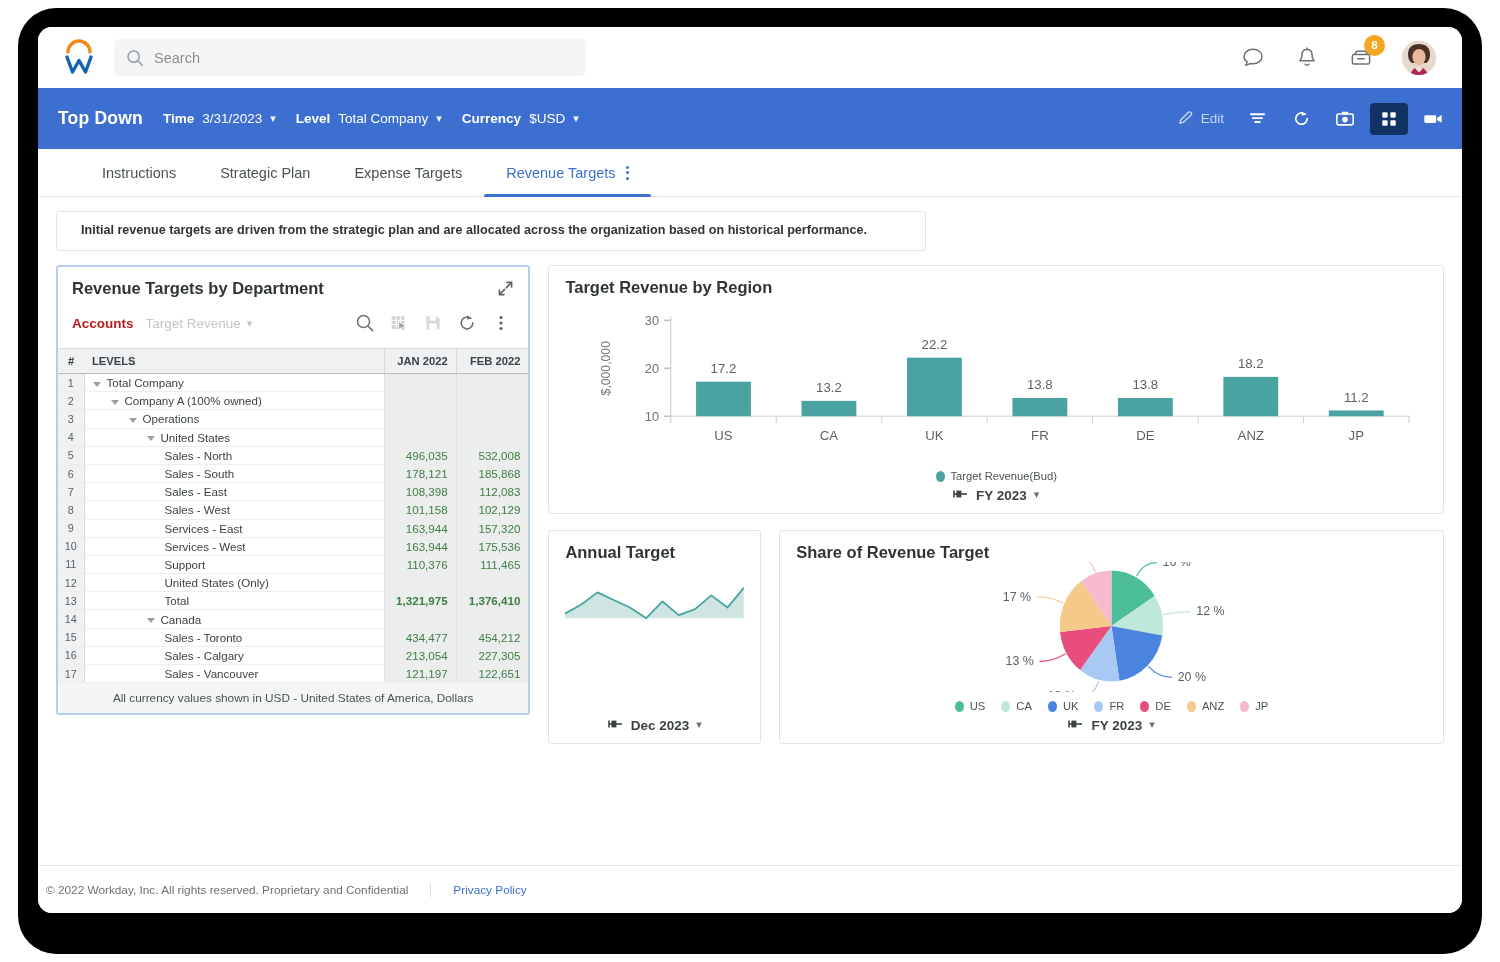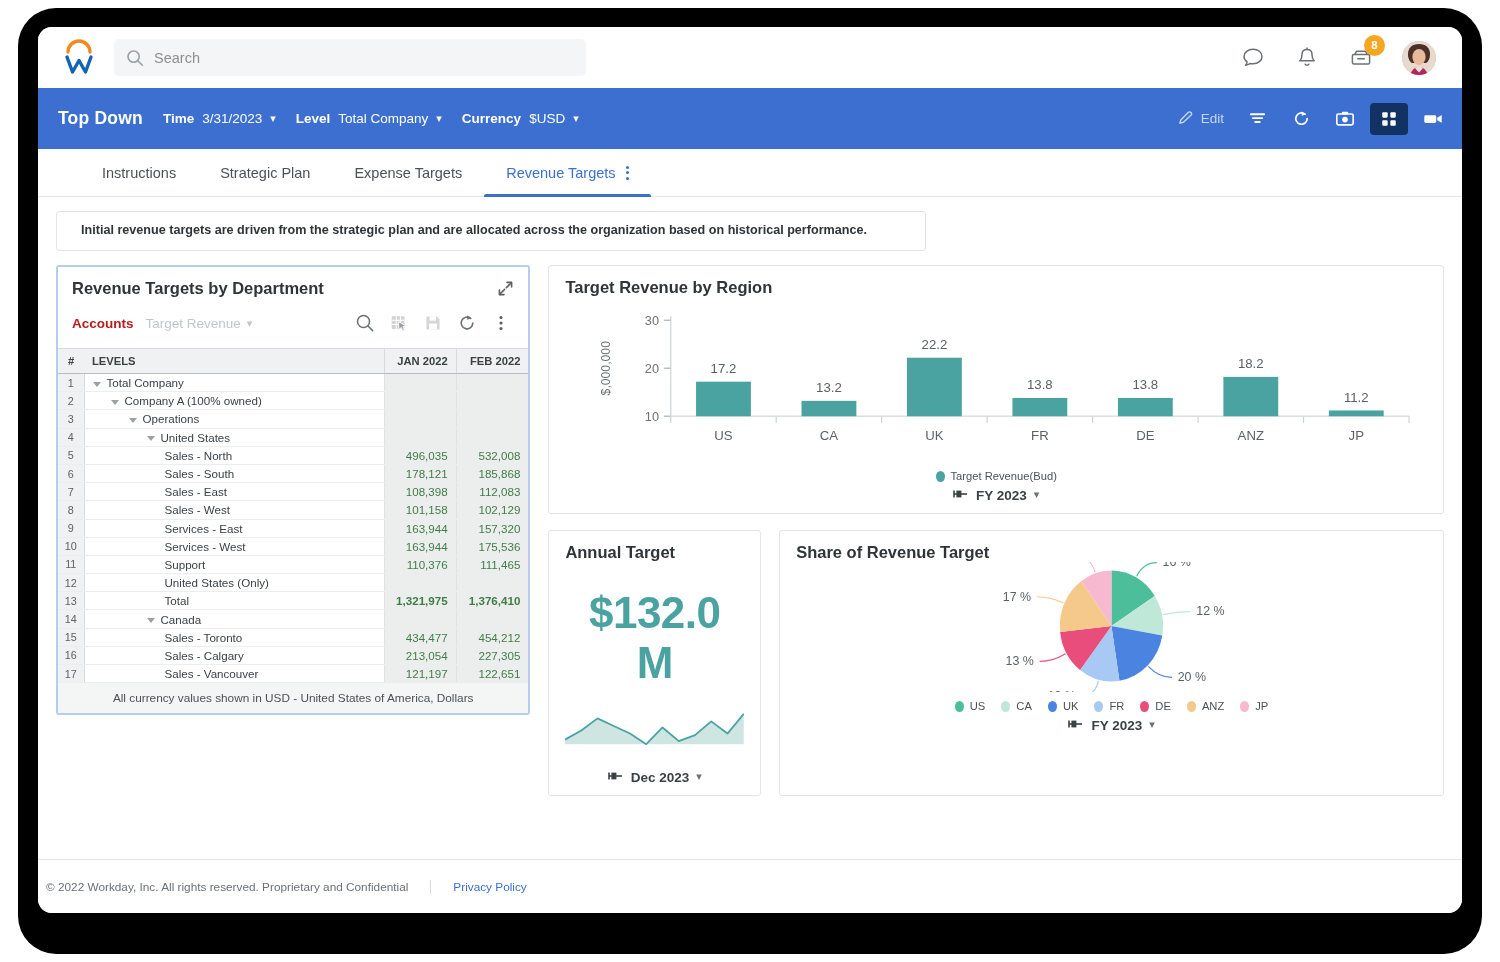--- a/index.html
+++ b/index.html
@@ -194,21 +194,21 @@
   .annual-card { width: 221px; padding: 12px 16px 10px 16px; display:flex; flex-direction:column;}
   .big-num {
     font-size: 44px; font-weight:700; color:#4aa3a0;
     text-align:center; margin-top: 26px; letter-spacing:-0.5px;
   }
   .spark { margin-top: 18px; }
   .pie-card { flex:1 1 auto; padding: 12px 16px 10px 16px; }
 
   
   .pagefoot {
-    height: 54px; border-top:1px solid #e4e6e8; background:#fff;
+    height: 48px; border-top:1px solid #e4e6e8; background:#fff;
     display:flex; align-items:center; padding-left: 8px;
     font-size:11.8px; color:#6b7175; gap:8px; flex:none;
   }
   .pagefoot .sep { width:1px; height:14px; background:#d8dadc; margin: 0 14px;}
   .pagefoot a { color:#3c6fd0; text-decoration:none; }
 </style>
 </head>
 <body>
 
 <div id="bezel"></div>
@@ -595,21 +595,20 @@
             </span>
             <span>FY 2023</span>
             <span class="caret2">▾</span>
           </div>
         </div>
 
         <div class="bottom-row">
 
           <div class="panel annual-card">
             <div class="card-title">Annual Target</div>
-            <div class="big-num">$132.0 M</div>
             <div class="spark">
               <svg id="sparksvg" viewBox="0 0 200 46" width="100%" height="46">
                   <path d="M0.0 34.9 L18.2 24.7 L36.4 11.1 L54.5 19.6 L72.7 28.1 L90.9 40.0 L109.1 21.3 L127.3 36.6 L145.5 29.8 L163.6 14.5 L181.8 28.1 L200.0 6.0 L200 40 L0 40 Z" fill="#cfe5e2"></path>
                   <path d="M0.0 34.9 L18.2 24.7 L36.4 11.1 L54.5 19.6 L72.7 28.1 L90.9 40.0 L109.1 21.3 L127.3 36.6 L145.5 29.8 L163.6 14.5 L181.8 28.1 L200.0 6.0" fill="none" stroke="#4aa3a0" stroke-width="2" stroke-linejoin="round"></path>
                 </svg>
             </div>
             <div class="chart-footer" style="margin-top:auto;padding-top:14px;">
               <span>
                 <svg viewBox="0 0 16 12" width="16" height="12">
                   <line x1="1" y1="6" x2="14" y2="6" stroke="#3b4245" stroke-width="1.6"></line>

